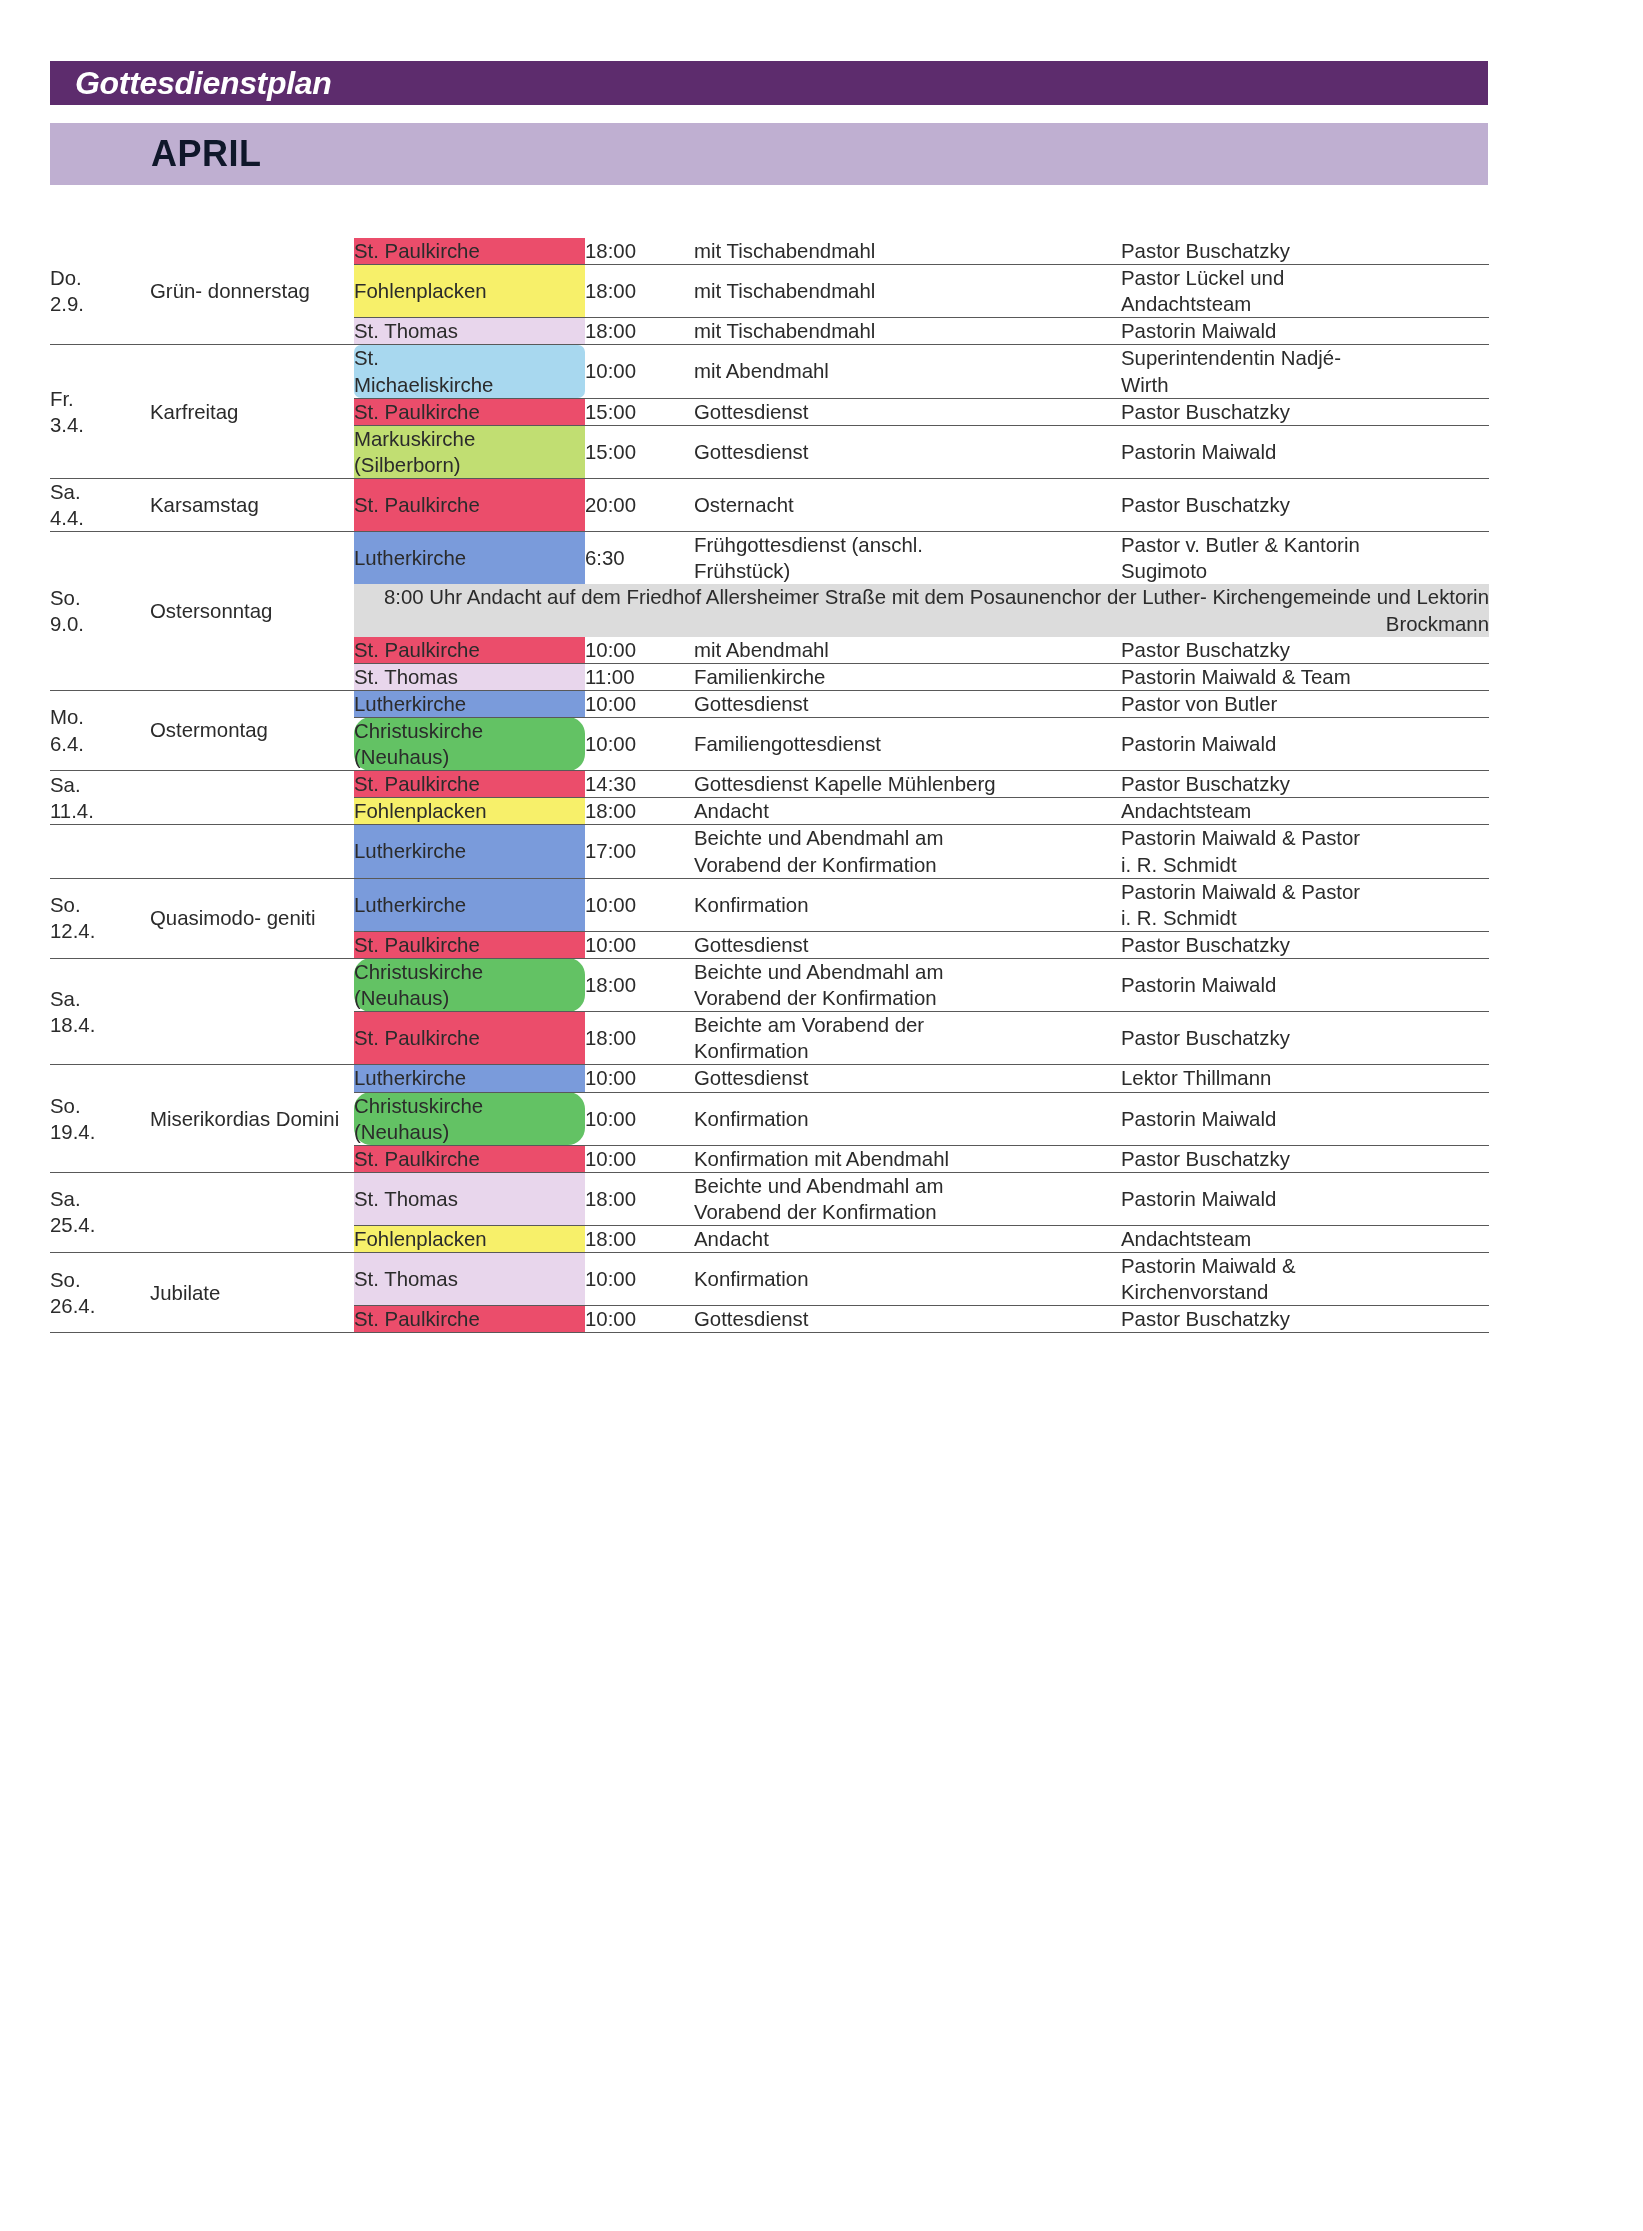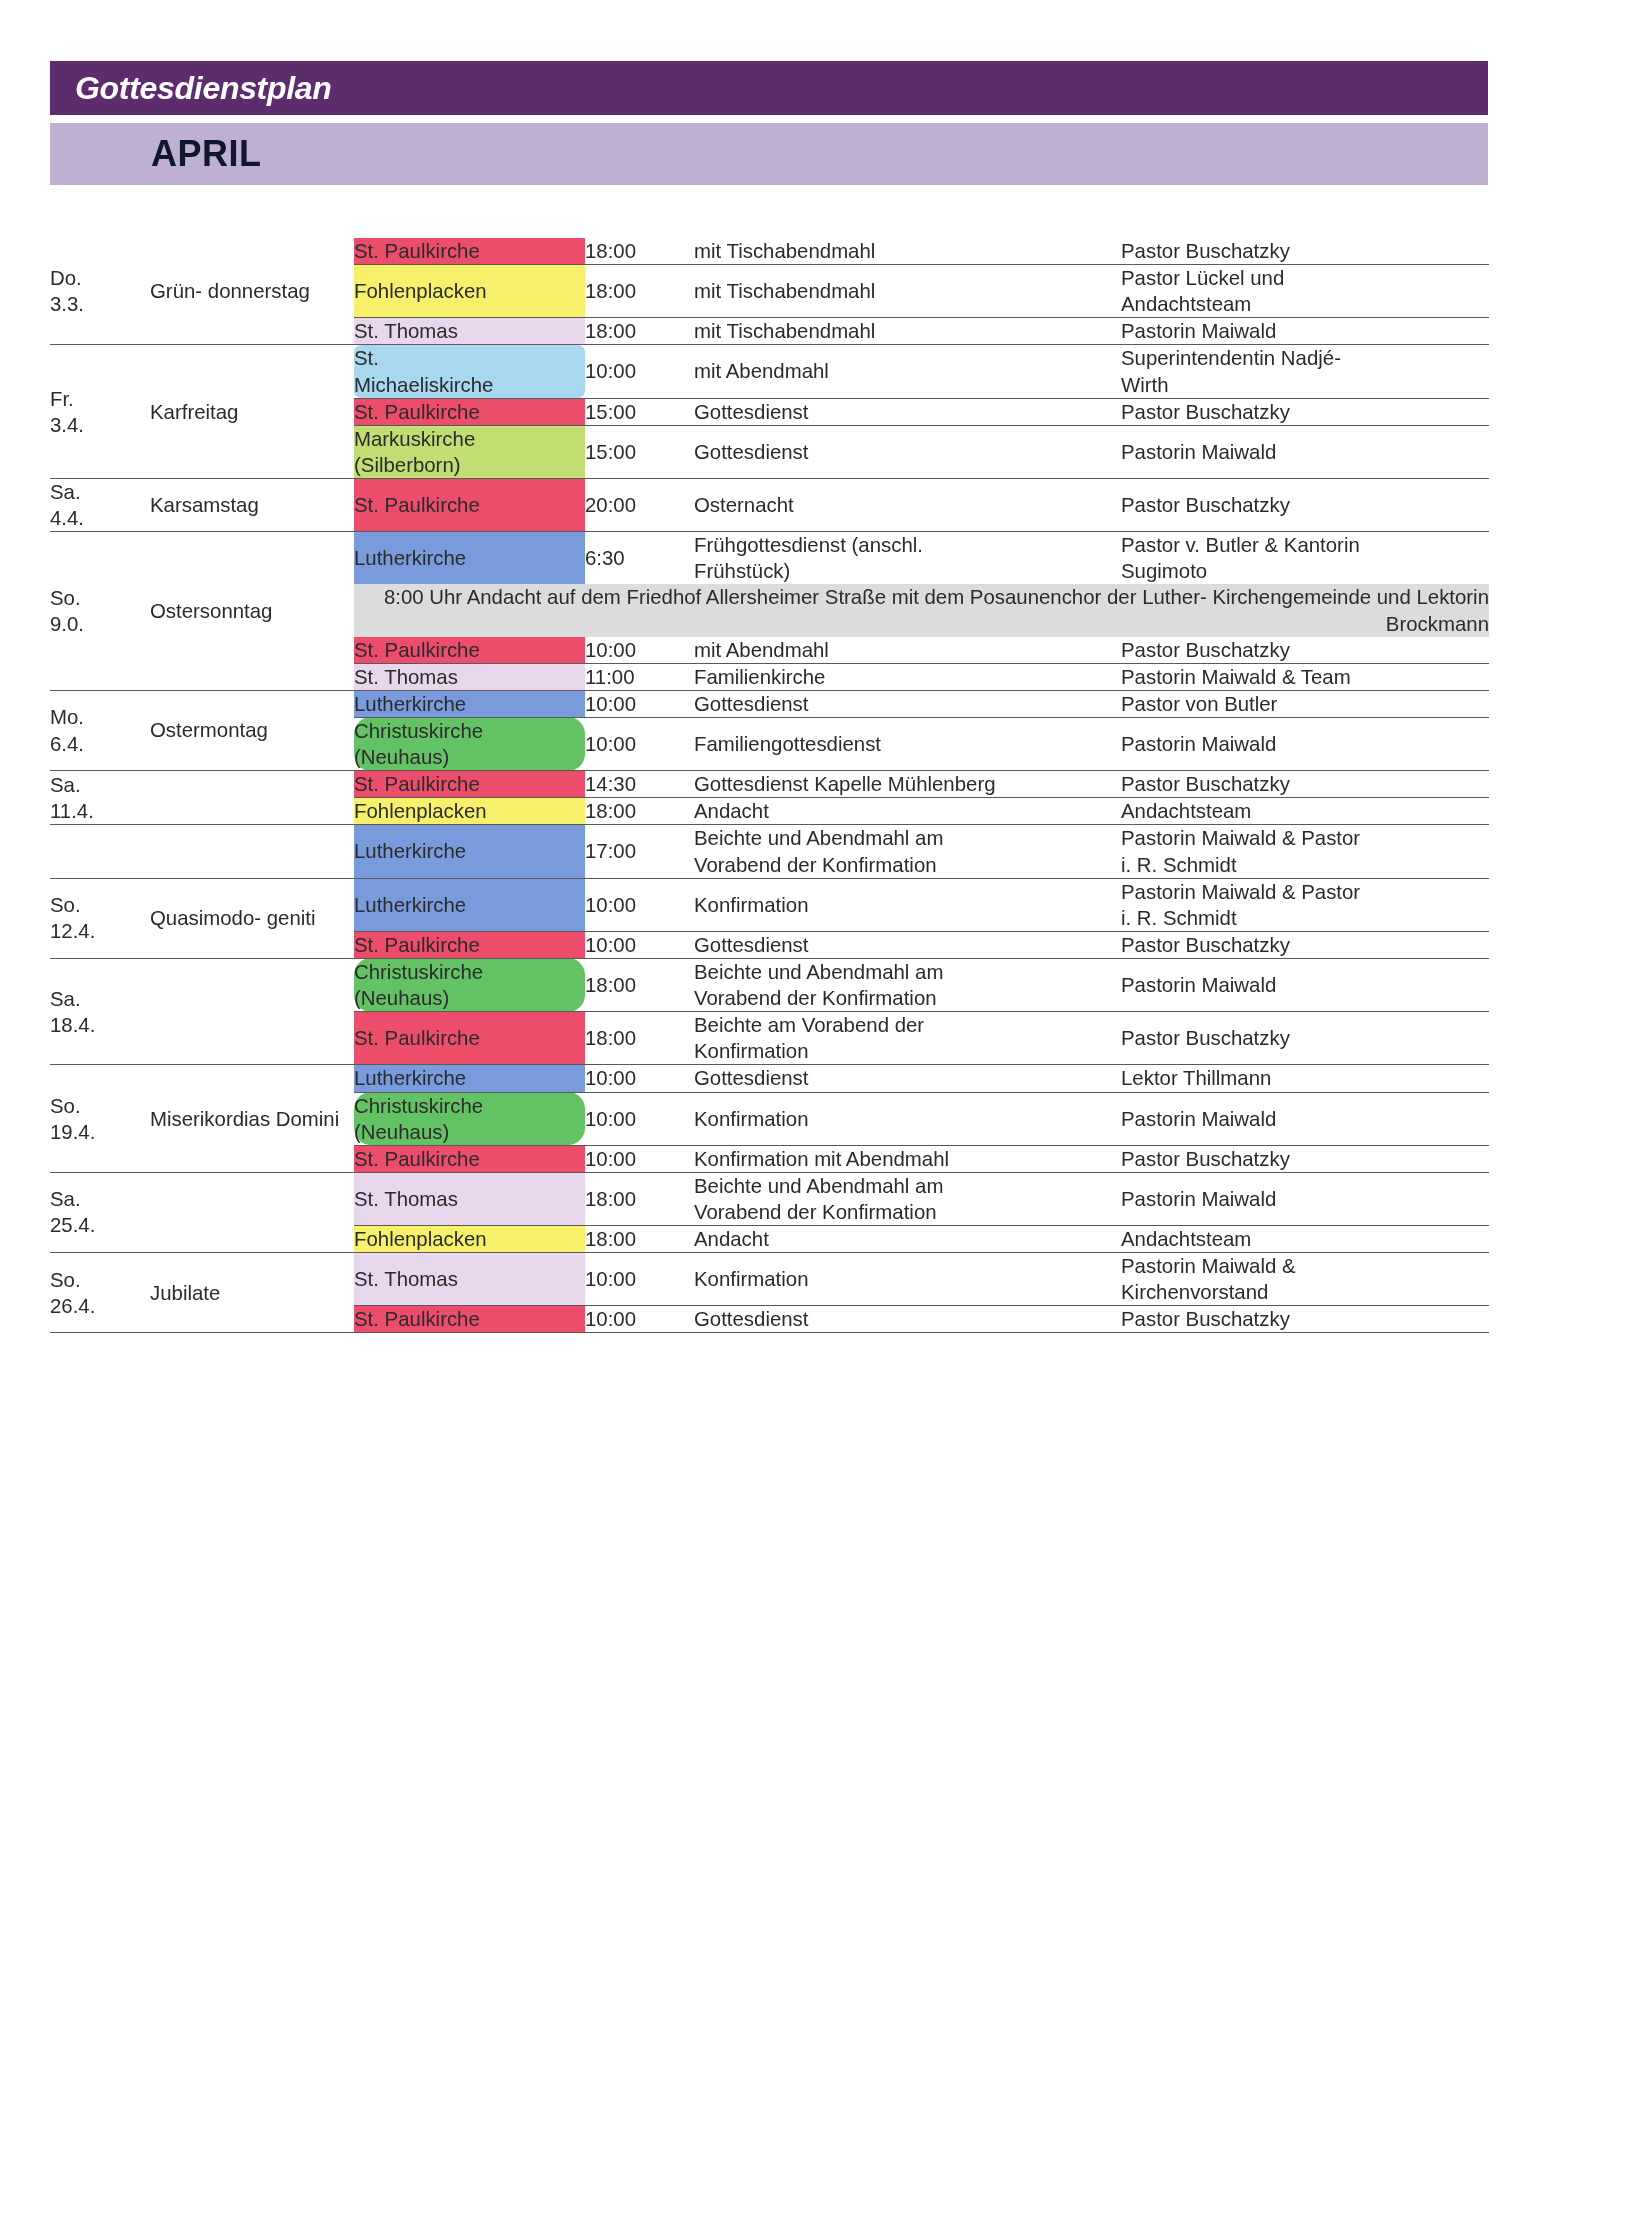--- a/index.html
+++ b/index.html
@@ -22,21 +22,21 @@
     width: 1644px;
     height: 2232px;
   }
 
   
   .title-bar {
     position: absolute;
     left: 50px;
     top: 61px;
     width: 1438px;
-    height: 54px;
+    height: 44px;
     background: #5d2c6d;
   }
   .title-text {
     position: absolute;
     left: 25px;
     top: 50%;
     transform: translateY(-50%);
     color: #ffffff;
     font-size: 32px;
     font-weight: bold;
@@ -167,21 +167,21 @@
         <col class="c-place">
       <col class="c-time">
         <col class="c-desc">
         <col class="c-pastor">
     </colgroup>
     <tbody>
 
       <tr>
         <td class="cell-day" rowspan="3">
           <span class="d1">Do.</span>
-          <span class="d2">3.3.</span>
+          <span class="d2">2.9.</span>
         </td>
         <td class="cell-name" rowspan="3">
           <span class="d1">Grün-</span>
           <span class="d2">donnerstag</span>
         </td>
         <td class="cell-place bg-paul">
           <span class="pl">St. Paulkirche</span>
         </td>
         <td class="cell-time">18:00</td>
         <td class="cell-desc">

